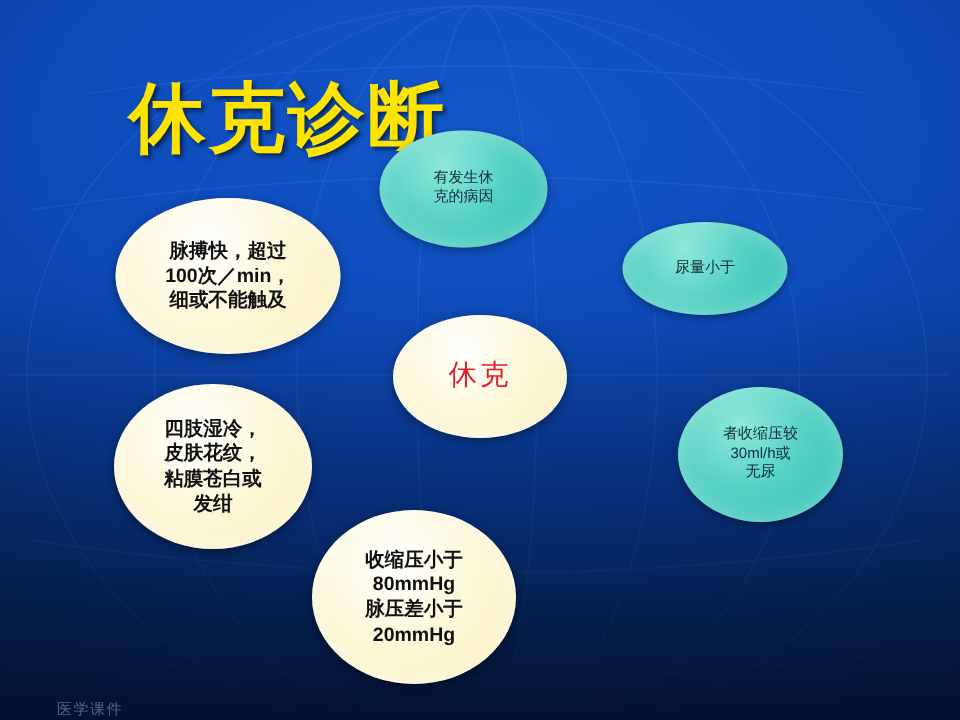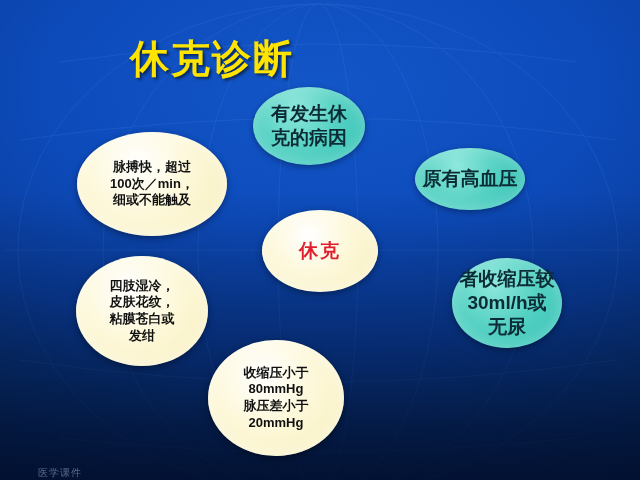--- a/index.html
+++ b/index.html
@@ -27,61 +27,60 @@
   
   #slide .globe {
     position: absolute;
     inset: 0;
     pointer-events: none;
     opacity: 0.5;
   }
   .title {
     position: absolute;
     left: 86px;
-    top: 32px;
-    font-size: 39px;
+    top: 45px;
+    font-size: 51px;
     font-weight: bold;
     color: #ffe400;
     letter-spacing: 2px;
     text-shadow: 2px 2px 3px rgba(0,0,0,0.55);
     white-space: nowrap;
-    margin-left: 44px;
   }
   .bubble {
     position: absolute;
     display: flex;
     align-items: center;
     justify-content: center;
     text-align: center;
     border-radius: 50%;
     line-height: 1.28;
     box-sizing: border-box;
   }
   .bubble span {
     display: block;
     white-space: pre-line;
   }
   .bubble.teal {
     background: radial-gradient(circle at 38% 28%, #8fe8dc 0%, #57d2c4 45%, #2cbfb2 100%);
     color: #0b2b36;
     box-shadow: 0 2px 6px rgba(0,0,0,0.35), inset 0 0 16px rgba(255,255,255,0.35);
-    font-size: 19px;
-    font-weight: bold;
+    font-size: 10px;
+    font-weight: normal;
   }
   .bubble.cream {
     background: radial-gradient(circle at 40% 30%, #ffffff 0%, #fdf8d9 45%, #f6edb8 100%);
     box-shadow: 0 2px 7px rgba(0,0,0,0.4), inset 0 0 16px rgba(255,255,255,0.6);
     color: #111;
     font-size: 13px;
     font-weight: bold;
   }
   .bubble.center {
     color: #e01f2e;
     font-size: 19px;
-    font-weight: bold;
+    font-weight: normal;
     letter-spacing: 2px;
   }
   .watermark {
     position: absolute;
     left: 38px;
     bottom: 0;
     font-size: 10px;
     color: rgba(190,205,230,0.45);
     letter-spacing: 1px;
   }
@@ -114,21 +113,21 @@
 克的病因</span>
   </div>
 
   <div class="bubble cream" style="left:77px; top:132px; width:150px; height:104px;">
     <span>脉搏快，超过
 100次／min，
 细或不能触及</span>
   </div>
 
   <div class="bubble teal" style="left:415px; top:148px; width:110px; height:62px;">
-    <span>原有高血压</span>
+    <span>尿量小于</span>
   </div>
 
   <div class="bubble cream center" style="left:262px; top:210px; width:116px; height:82px;">
     <span>休克</span>
   </div>
 
   <div class="bubble cream" style="left:76px; top:256px; width:132px; height:110px;justify-content:center;">
     <span>四肢湿冷，
 皮肤花纹，
 粘膜苍白或

